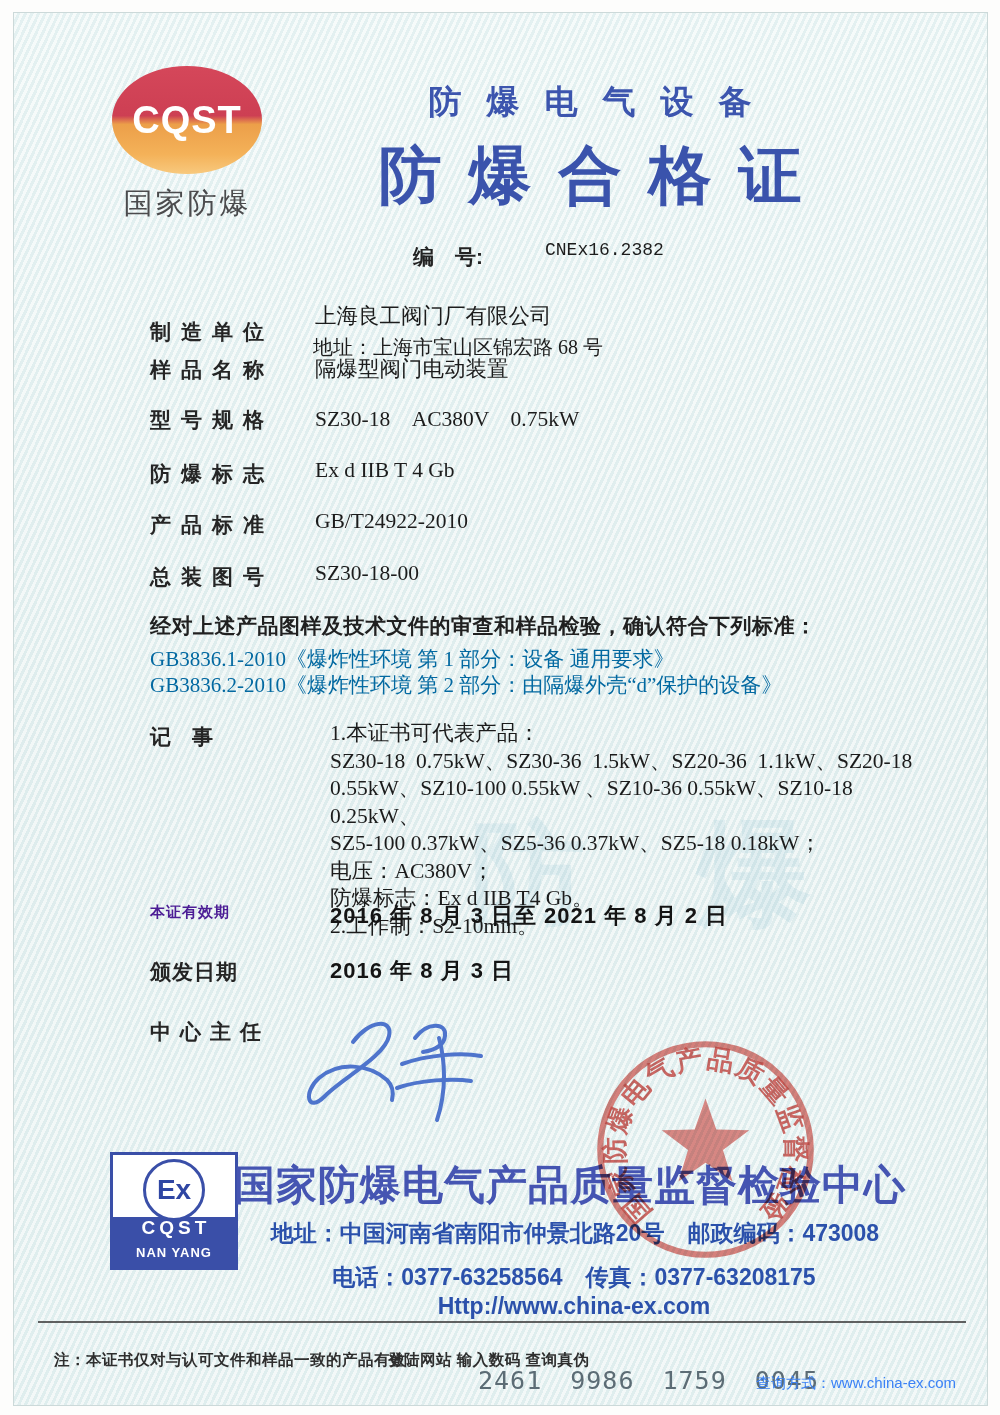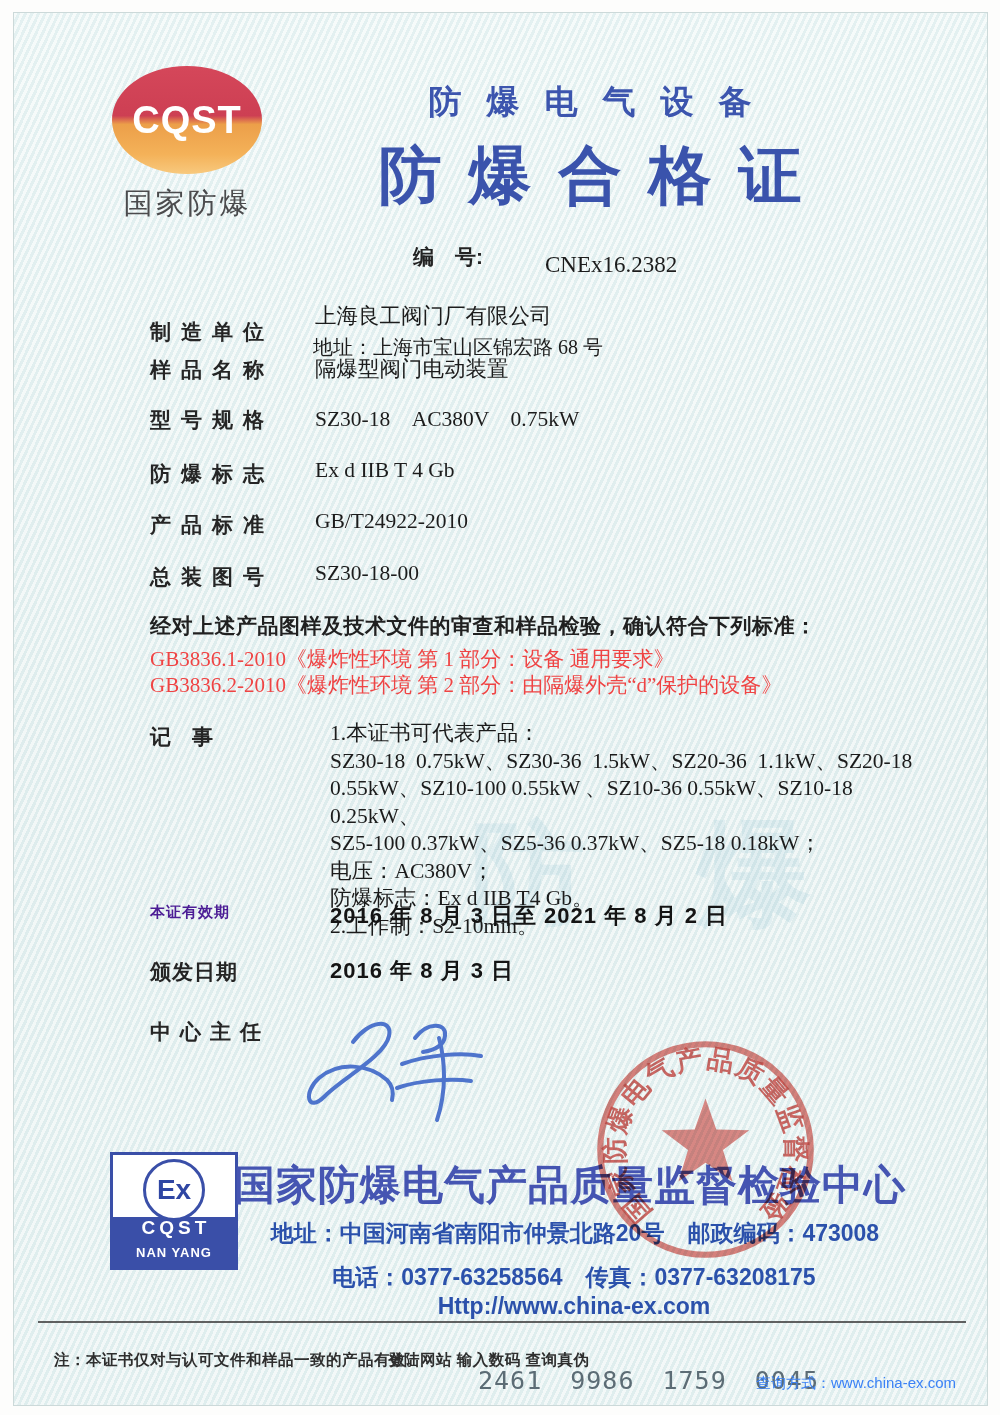--- a/index.html
+++ b/index.html
@@ -21,38 +21,38 @@
   .cnex-caption{left:100px;top:184px;width:175px;text-align:center;font-size:29px;
     color:#4b4b4d;letter-spacing:3px;font-weight:500;}
 
   
   .subtitle{left:330px;top:80px;width:520px;text-align:center;font-size:33px;
     font-weight:bold;color:#3c55ae;letter-spacing:25px;text-indent:25px;}
   .title{left:290px;top:133px;width:600px;text-align:center;font-size:63px;
     font-weight:bold;color:#3a53ac;letter-spacing:27px;text-indent:27px;}
 
   .certno-label{left:413px;top:243px;font-size:21px;font-weight:bold;color:#232323;}
-  .certno-value{left:545px;top:240px;font-size:23px;color:#1c1c1c;
-    font-family:Liberation Serif, serif;margin-top:12px;}
+  .certno-value{left:545px;top:240px;font-size:18px;color:#1c1c1c;
+    font-family:Liberation Mono, monospace;}
 
   
   .flabel{font-size:21px;font-weight:bold;color:#252525;letter-spacing:10px;white-space:nowrap;}
   .fvalue{font-size:21.5px;color:#1c1c1c;white-space:pre-wrap;
     font-family:"Liberation Serif","DejaVu Serif",serif;}
   .f0l{left:150px;top:318px}.f0v{left:315px;top:301px}
   .f0a{left:313px;top:334px;font-size:20px}
   .f1l{left:150px;top:356px}.f1v{left:315px;top:354px}
   .f2l{left:150px;top:406px}.f2v{left:315px;top:404px}
   .f3l{left:150px;top:460px}.f3v{left:315px;top:458px}
   .f4l{left:150px;top:511px}.f4v{left:315px;top:509px}
   .f5l{left:150px;top:563px}.f5v{left:315px;top:561px}
 
   .standards{left:150px;top:612px;width:790px;}
   .std-intro{font-size:21px;font-weight:bold;color:#202020;letter-spacing:0.5px;margin-bottom:6px;}
-  .std-item{font-size:21px;color:#ef4444;line-height:26px;
+  .std-item{font-size:21px;color:#0369a1;line-height:26px;
     font-family:"Liberation Serif","DejaVu Serif",serif;}
 
   .notes-label{left:150px;top:723px;font-size:21px;font-weight:bold;color:#252525;}
   .notes{left:330px;top:720px;width:600px;}
   .note-line{font-size:21.5px;color:#1b1b1b;line-height:27.5px;white-space:pre-wrap;
     font-family:"Liberation Serif","DejaVu Serif",serif;}
 
   .vlabel{left:150px;top:903px;font-size:15px;font-weight:bold;color:#4c1d95;letter-spacing:1px;}
   .vvalue{left:330px;top:901px;font-size:22px;font-weight:bold;color:#141414;letter-spacing:1px;}
   .ilabel{left:150px;top:958px;font-size:21px;font-weight:bold;color:#242424;letter-spacing:1px;}

